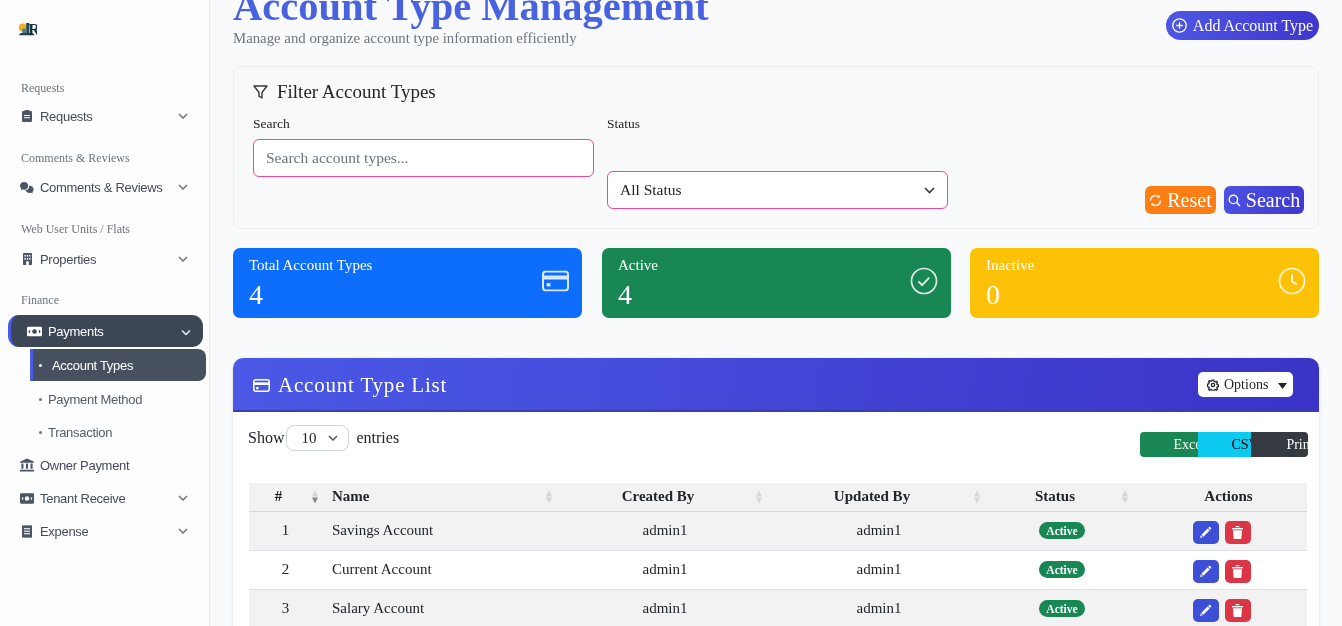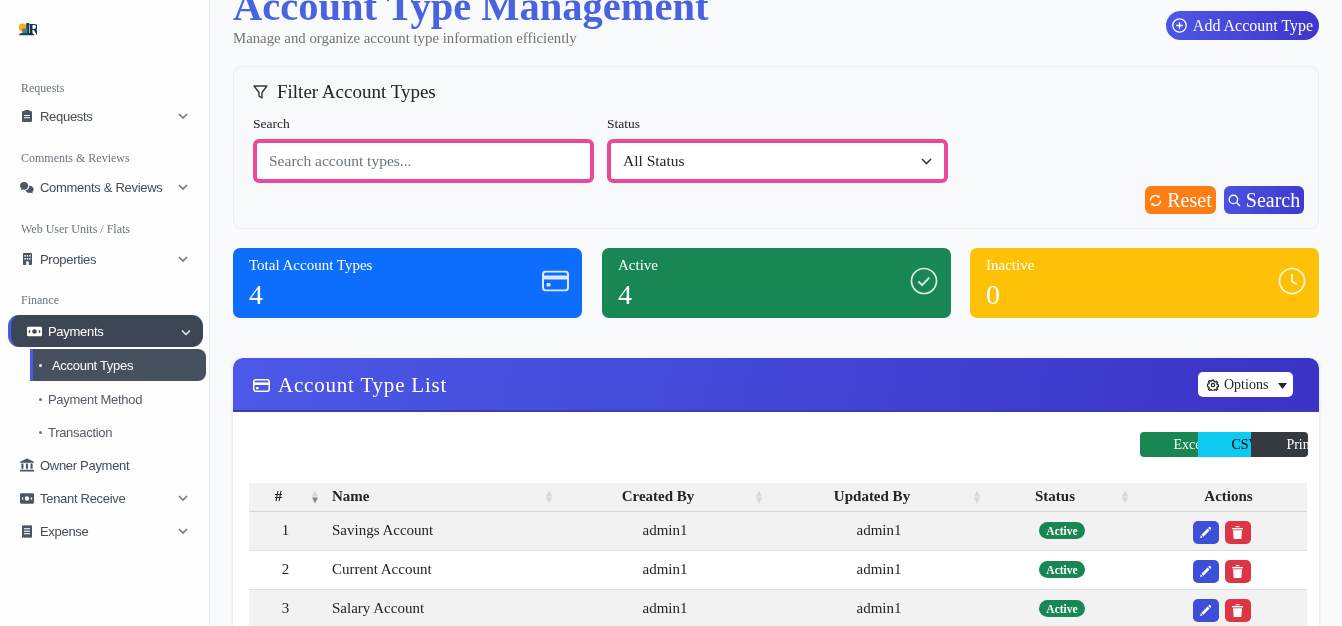--- a/index.html
+++ b/index.html
@@ -21,21 +21,21 @@
 
 #main { position:absolute; left:210px; top:0; width:1132px; height:626px; }
 h1 { position:absolute; left:23px; top:-13px; font-size:40.5px; line-height:1; color:#4962e0; font-weight:bold; }
 #subtitle { position:absolute; left:23px; top:30px; font-size:14.8px; color:#6c757d;text-align:right; }
 #addbtn { position:absolute; left:956px; top:11px; width:153px; height:29px; border-radius:15px; background:linear-gradient(100deg,#4e57e5,#3f36cd); color:#fff; font-size:16px; display:flex; align-items:center; justify-content:center; gap:6px; }
 
 
 #fcard { position:absolute; left:23px; top:66px; width:1086px; height:163px; background:#f8f9fa; border:1px solid #eceef1; border-radius:8px; }
 #fcard h2 { position:absolute; left:19px; top:14px; font-size:19px; font-weight:500; color:#212529; display:flex; align-items:center; gap:9px; }
 .flabel { position:absolute; top:49px; font-size:13.5px; color:#212529; }
-.finput { position:absolute; top:72px; width:341px; height:31px; background:#fff; border:4px solid #ec4899; border-radius:6px; font-size:15.5px; color:#6c757d; display:flex; align-items:center; padding:18px 12px; }
+.finput { position:absolute; top:72px; width:341px; height:31px; background:#fff; border:1px solid #ec4899; border-radius:6px; font-size:15.5px; color:#6c757d; display:flex; align-items:center; padding:18px 12px; }
 #fselect { color:#212529; justify-content:space-between; }
 .fbtn { position:absolute; top:119px; height:28px; border-radius:6px; color:#fff; font-size:20px; display:flex; align-items:center; justify-content:center; gap:5px; }
 #resetbtn { left:911px; width:71px; background:#fd7e14; }
 #searchbtn { left:990px; width:80px; background:linear-gradient(100deg,#4c52e2,#3f39cf); }
 
 
 .scard { position:absolute; top:248px; width:349px; height:70px; border-radius:7px; color:#fff; }
 .scard .sl { position:absolute; left:16px; top:9px; font-size:15px; }
 .scard .sn { position:absolute; left:16px; top:31px; font-size:28px; }
 .scard .sic { position:absolute; right:13px; top:50%; transform:translateY(-50%); opacity:.85; }
@@ -194,21 +194,21 @@
         <path d="M7.5 4.2v6.6M4.2 7.5h6.6" stroke="#fff" stroke-width="1.3"></path>
       </svg>Add Account Type</div>
 
   <div id="fcard">
     <h2><svg width="15" height="14" viewBox="0 0 15 14">
           <path d="M1 1h13L9 7.5V13l-3-1.8V7.5L1 1z" fill="none" stroke="#343a40" stroke-width="1.4" stroke-linejoin="round"></path>
         </svg>Filter Account Types</h2>
     <div class="flabel" style="left:19px;">Search</div>
     <div class="flabel" style="left:373px;">Status</div>
     <div class="finput" style="left:19px;">Search account types...</div>
-    <div class="finput" id="fselect" style="left:373px;">All Status<svg width="11" height="7" viewBox="0 0 11 7">
+    <div class="finput" id="fselect" style="left:373px;margin-top:32px;">All Status<svg width="11" height="7" viewBox="0 0 11 7">
           <path d="M1 1l4.5 4.5L10 1" stroke="#343a40" stroke-width="1.6" fill="none"></path>
         </svg></div>
     <div class="fbtn" id="resetbtn"><svg width="13" height="13" viewBox="0 0 13 13">
           <path d="M11.5 6.5a5 5 0 01-8.8 3.2M1.5 6.5a5 5 0 018.8-3.2" stroke="#fff" stroke-width="1.4" fill="none"></path>
           <path d="M10.5 1v2.7H7.8z" fill="#fff"></path>
           <path d="M2.5 12V9.3h2.7z" fill="#fff"></path>
         </svg>Reset</div>
     <div class="fbtn" id="searchbtn"><svg width="13" height="13" viewBox="0 0 13 13">
           <circle cx="5.4" cy="5.4" r="4.2" fill="none" stroke="#fff" stroke-width="1.4"></circle>
           <path d="M8.6 8.6L12 12" stroke="#fff" stroke-width="1.4"></path>
@@ -249,20 +249,23 @@
             <rect x="3" y="8" width="2.6" height="2.2" rx="0.6" fill="#fff"></rect>
           </svg>Account Type List</h3>
       <div id="optbtn"><svg style="margin:0 5px 0 9px;" width="12" height="12" viewBox="0 0 16 16">
             <path fill="none" stroke="#212529" stroke-width="1.7" d="M6.9 1.5h2.2l.4 1.9 1.3.6 1.7-1 1.5 1.5-1 1.7.6 1.3 1.9.4v2.2l-1.9.4-.6 1.3 1 1.7-1.5 1.5-1.7-1-1.3.6-.4 1.9H6.9l-.4-1.9-1.3-.6-1.7 1-1.5-1.5 1-1.7-.6-1.3-1.9-.4V6.9l1.9-.4.6-1.3-1-1.7 1.5-1.5 1.7 1 1.3-.6z"></path>
             <circle cx="8" cy="8" r="2.2" fill="none" stroke="#212529" stroke-width="1.7"></circle>
           </svg>Options
         <span style="margin-left:10px;"><svg width="9" height="6" viewBox="0 0 9 6">
               <path d="M0 0h9L4.5 6z" fill="#212529"></path>
             </svg></span></div>
     </div>
+    <div id="showrow">Show<span id="showsel">10<svg width="10" height="6" viewBox="0 0 10 6">
+            <path d="M1 1l4 4 4-4" stroke="#555" stroke-width="1.5" fill="none"></path>
+          </svg></span>entries</div>
     <div id="expgroup">
       <div class="ebtn" id="ebtn-excel"><svg width="11" height="13" viewBox="0 0 11 13">
             <path d="M1 1h6l3 3v8H1z" fill="none" stroke="#fff" stroke-width="1.2"></path>
             <path d="M3.5 6l4 4M7.5 6l-4 4" stroke="#fff" stroke-width="1.1"></path>
           </svg>Excel</div>
       <div class="ebtn" id="ebtn-csv"><svg width="11" height="13" viewBox="0 0 11 13">
             <path d="M1 1h6l3 3v8H1z" fill="none" stroke="#000" stroke-width="1.2"></path>
             <path d="M7 1v3h3" fill="none" stroke="#000" stroke-width="1.2"></path>
             <rect x="4" y="7" width="4" height="3" fill="#000"></rect>
           </svg>CSV</div>

